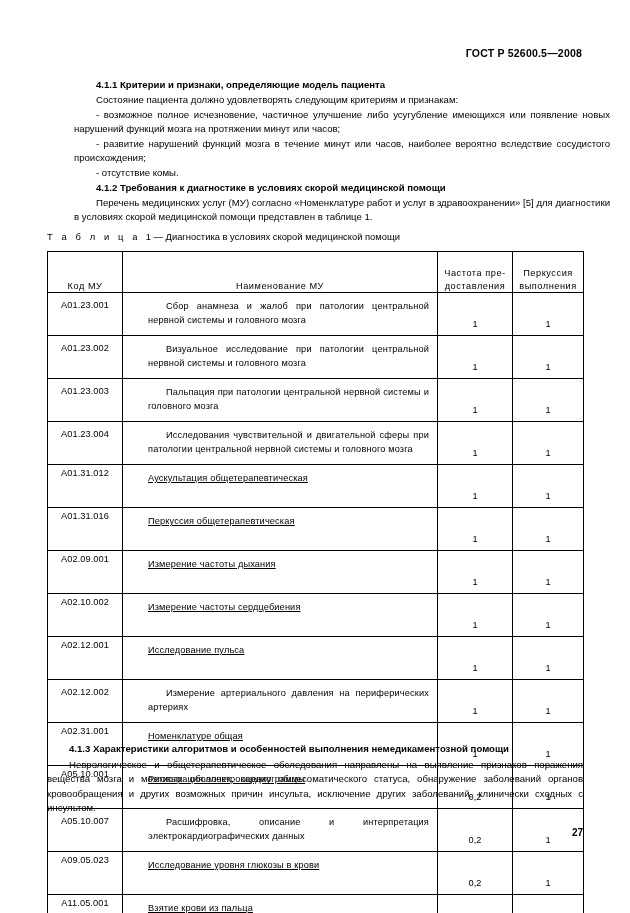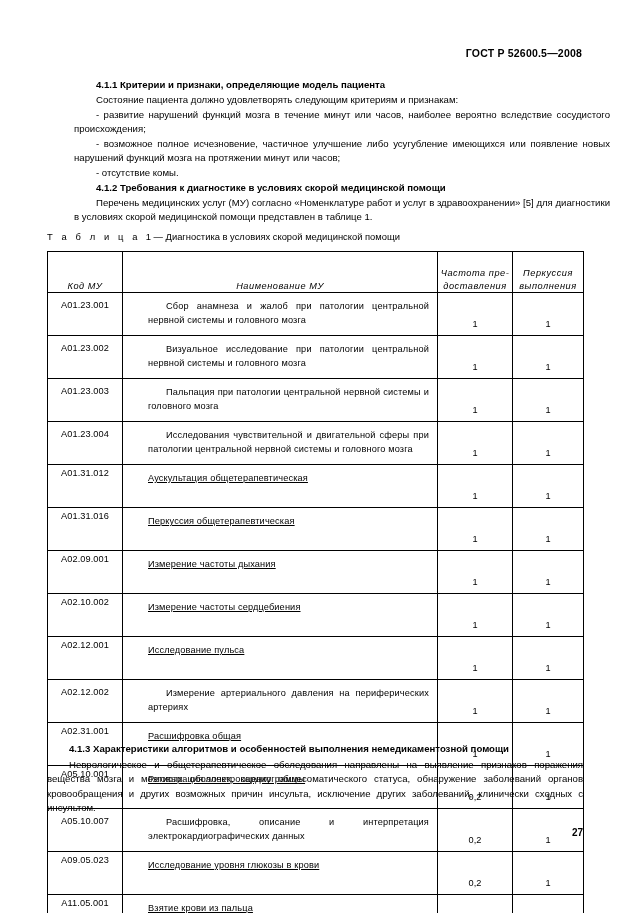--- a/index.html
+++ b/index.html
@@ -104,21 +104,20 @@
   .col-name   { width: 315px; }
   .col-freq   { width: 75px; }
   .col-mult   { width: 71px; }
 
   thead th {
     vertical-align: middle;
     height: 40px;
     letter-spacing: 0.55px;
     line-height: 12.5px;
     padding: 3px 4px;
-    font-style: italic;
   }
 
   tbody td {
     height: 30px;
   }
   td.c-code {
     text-align: center;
     vertical-align: top;
     padding-top: 3px;
     letter-spacing: 0.1px;
@@ -170,23 +169,23 @@
 <div class="page">
 
   <div class="doc-header">ГОСТ Р 52600.5—2008</div>
 
   <div class="content">
 
     <h3 class="clause-title">4.1.1 Критерии и признаки, определяющие модель пациента</h3>
 
     <p class="body-par">Состояние пациента должно удовлетворять следующим критериям и признакам:</p>
 
+    <p class="body-par dash">- возможное полное исчезновение, частичное улучшение либо усугубление имеющихся или появление новых нарушений функций мозга на протяжении минут или часов;</p>
+
     <p class="body-par dash">- развитие нарушений функций мозга в течение минут или часов, наиболее вероятно вследствие сосудистого происхождения;</p>
-
-    <p class="body-par dash">- возможное полное исчезновение, частичное улучшение либо усугубление имеющихся или появление новых нарушений функций мозга на протяжении минут или часов;</p>
 
     <p class="body-par dash">- отсутствие комы.</p>
 
     <h3 class="clause-title">4.1.2 Требования к диагностике в условиях скорой медицинской помощи</h3>
 
     <p class="body-par">Перечень медицинских услуг (МУ) согласно «Номенклатуре работ и услуг в здравоохранении» [5] для диагностики в условиях скорой медицинской помощи представлен в таблице 1.</p>
 
   </div>
 
   <div class="table-caption">
@@ -270,21 +269,21 @@
           <td class="c-num">1</td>
         </tr>
         <tr class="tall">
           <td class="c-code">A02.12.002</td>
           <td class="c-name" style="text-indent: 18px;">Измерение артериального давления на периферических артериях</td>
           <td class="c-num">1</td>
           <td class="c-num">1</td>
         </tr>
         <tr>
           <td class="c-code">A02.31.001</td>
-          <td class="c-name oneline">Расшифровка общая</td>
+          <td class="c-name oneline">Номенклатуре общая</td>
           <td class="c-num">1</td>
           <td class="c-num">1</td>
         </tr>
         <tr>
           <td class="c-code">A05.10.001</td>
           <td class="c-name oneline">Регистрация электрокардиограммы</td>
           <td class="c-num">0,2</td>
           <td class="c-num">1</td>
         </tr>
         <tr class="tall">

